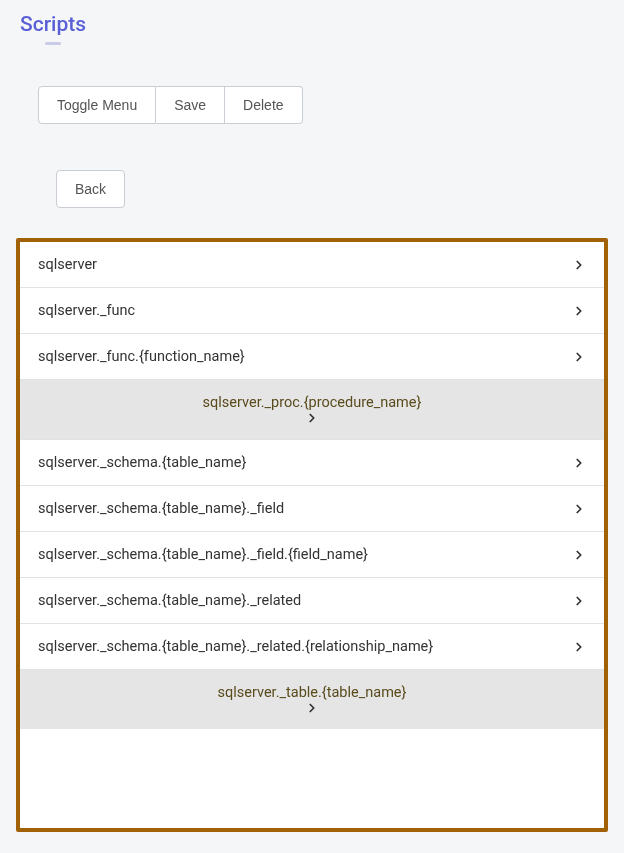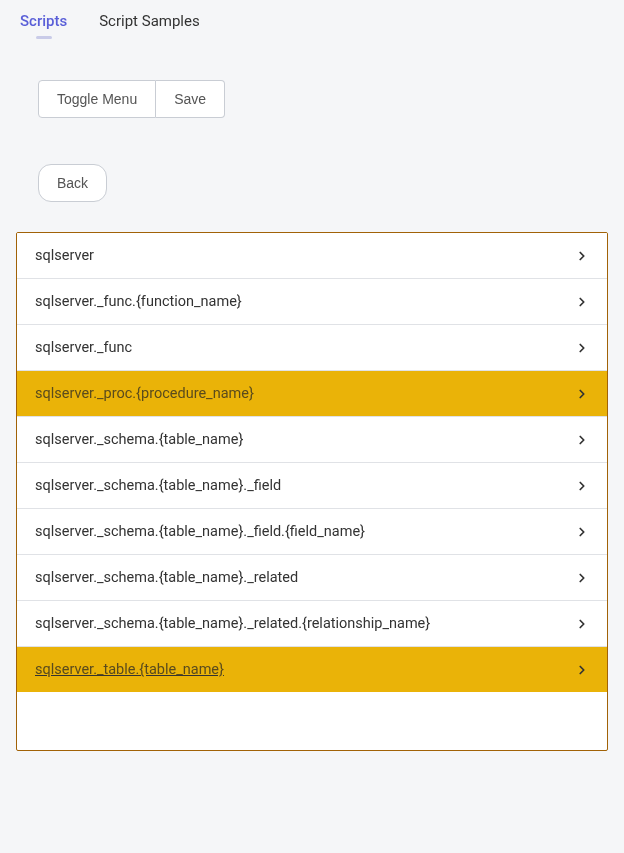--- a/index.html
+++ b/index.html
@@ -10,21 +10,21 @@
       height: 853px;
       overflow: hidden;
       color: #333;
     }
     .tabs {
       display: flex;
       gap: 32px;
       padding: 12px 20px 0 20px;
     }
     .tab {
-      font-size: 15px;
+      font-size: 21px;
       color: #333;
       cursor: pointer;
       padding-bottom: 8px;
       position: relative;
     }
     .tab.active {
       color: #5a5fd8;
       font-weight: 500;
     }
     .tab.active::after {
@@ -51,105 +51,107 @@
       color: #555;
       font-size: 14px;
       padding: 10px 18px;
       cursor: pointer;
       border-radius: 0;
     }
     .btn-group .btn:first-child { border-radius: 4px 0 0 4px; }
     .btn-group .btn:last-child { border-radius: 0 4px 4px 0; }
     .btn-group .btn + .btn { border-left: none; }
     .btn-single {
-      border-radius: 13px;
+      border-radius: 4px;
+      margin-left: 18px;
     }
     .back-row {
       padding: 46px 0 0 38px;
     }
     .content-wrap {
       position: relative;
       margin: 30px 16px 0 16px;
     }
     .scroll-area {
-      height: 519px;
+      height: 594px;
       overflow-y: auto;
       background: #fff;
-      border: 1px solid #a16207;
+      border: 4px solid #a16207;
       border-radius: 2px;
       scrollbar-width: thin;
       scrollbar-color: #c9cdd4 #f0f1f3;
     }
     .scroll-area::-webkit-scrollbar { width: 10px; }
     .scroll-area::-webkit-scrollbar-track { background: #f0f1f3; border-radius: 5px; }
     .scroll-area::-webkit-scrollbar-thumb { background: #c9cdd4; border-radius: 5px; }
     .list-row {
       display: flex;
       align-items: center;
       justify-content: space-between;
       padding: 14px 18px;
       border-bottom: 1px solid #e0e2e6;
       cursor: pointer;
       background: #fff;
     }
-    .list-row:last-child { border-bottom: none; text-decoration: underline; }
+    .list-row:last-child { border-bottom: none; }
     .list-row.hl {
-      background: #eab308;
+      background: #e5e5e5;
+      flex-direction: column;
     }
     .row-label {
       font-size: 14.5px;
       color: #333;
     }
     .hl .row-label { color: #5a4b1d; }
     .chevron {
       width: 14px;
       height: 14px;
       flex-shrink: 0;
     }
     .chevron svg { display: block; }
   </style>
 </head>
 <body>
 
 <div class="tabs">
   <div class="tab active">Scripts</div>
-  <div class="tab">Script Samples</div>
 </div>
 
 <div class="toolbar">
   <div class="btn-group">
     <button class="btn">Toggle Menu</button>
     <button class="btn">Save</button>
+    <button class="btn">Delete</button>
   </div>
 </div>
 
 <div class="back-row">
   <button class="btn btn-single">Back</button>
 </div>
 
 <div class="content-wrap">
   <div class="scroll-area" id="list-container">
       <div class="list-row">
         <span class="row-label">sqlserver</span>
         <span class="chevron">
           <svg viewBox="0 0 24 24" width="14" height="14" fill="none" stroke="#333" stroke-width="3" stroke-linecap="round" stroke-linejoin="round">
             <polyline points="9 18 15 12 9 6"></polyline>
           </svg>
         </span>
       </div>
       <div class="list-row">
+        <span class="row-label">sqlserver._func</span>
+        <span class="chevron">
+          <svg viewBox="0 0 24 24" width="14" height="14" fill="none" stroke="#333" stroke-width="3" stroke-linecap="round" stroke-linejoin="round">
+            <polyline points="9 18 15 12 9 6"></polyline>
+          </svg>
+        </span>
+      </div>
+      <div class="list-row">
         <span class="row-label">sqlserver._func.{function_name}</span>
-        <span class="chevron">
-          <svg viewBox="0 0 24 24" width="14" height="14" fill="none" stroke="#333" stroke-width="3" stroke-linecap="round" stroke-linejoin="round">
-            <polyline points="9 18 15 12 9 6"></polyline>
-          </svg>
-        </span>
-      </div>
-      <div class="list-row">
-        <span class="row-label">sqlserver._func</span>
         <span class="chevron">
           <svg viewBox="0 0 24 24" width="14" height="14" fill="none" stroke="#333" stroke-width="3" stroke-linecap="round" stroke-linejoin="round">
             <polyline points="9 18 15 12 9 6"></polyline>
           </svg>
         </span>
       </div>
       <div class="list-row hl">
         <span class="row-label">sqlserver._proc.{procedure_name}</span>
         <span class="chevron">
           <svg viewBox="0 0 24 24" width="14" height="14" fill="none" stroke="#333" stroke-width="3" stroke-linecap="round" stroke-linejoin="round">

